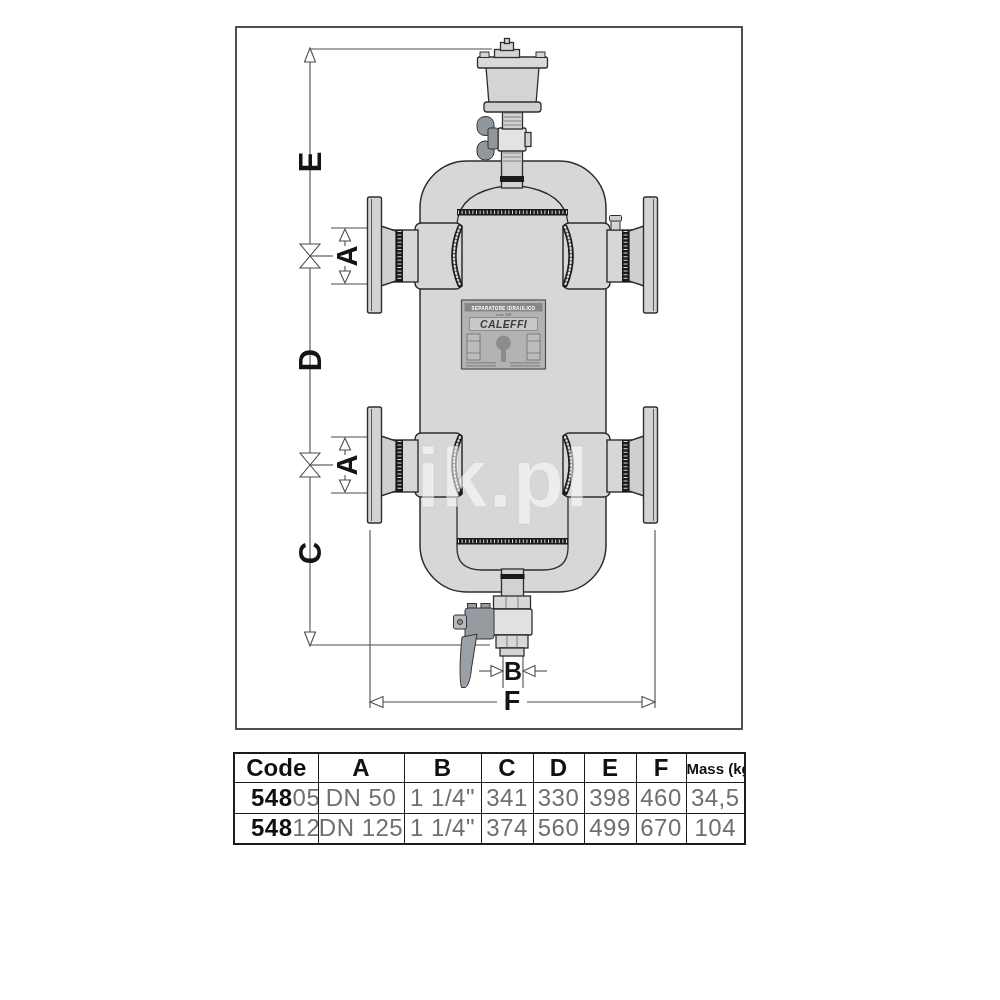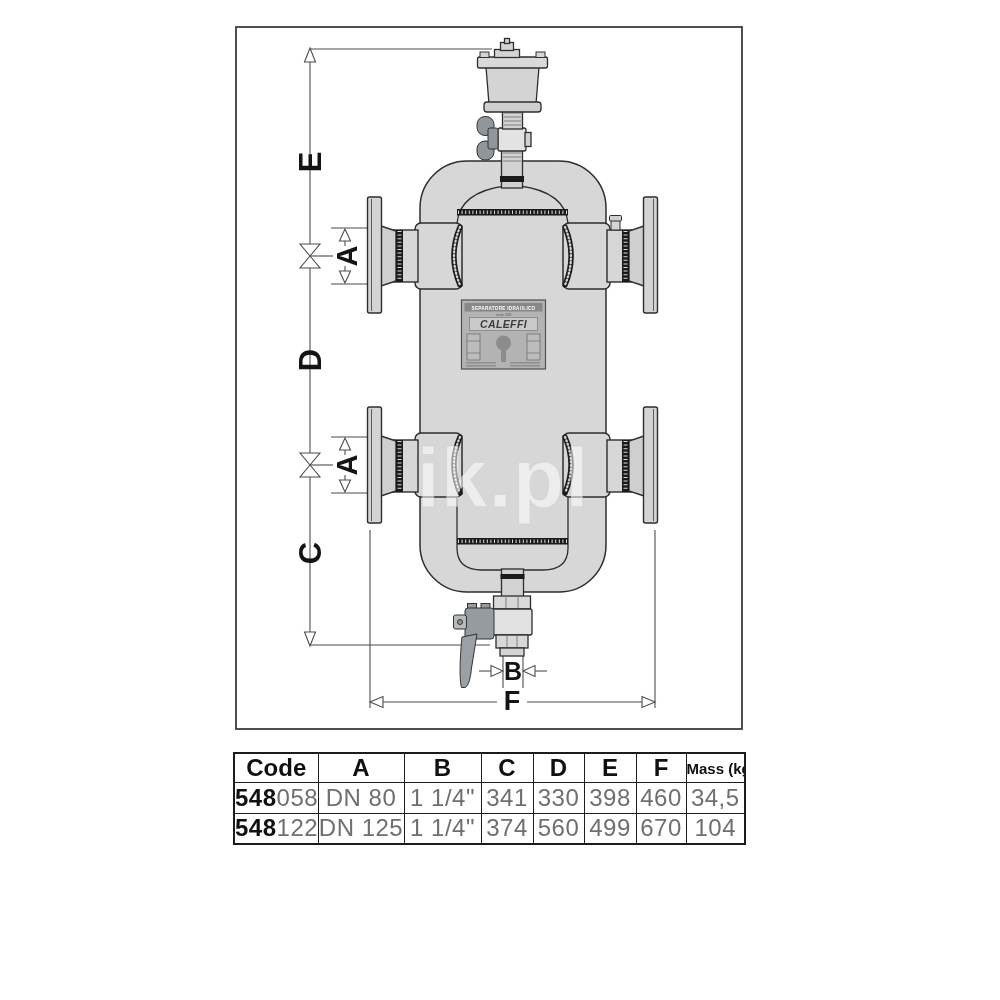--- a/index.html
+++ b/index.html
@@ -9,21 +9,21 @@
   
   #dims-table{position:absolute;left:233px;top:752px;width:511px;
     border-collapse:collapse;table-layout:fixed;
     border:2.5px solid #1c1c1c;}
   #dims-table th,#dims-table td{border:1.6px solid #1c1c1c;text-align:center;
     vertical-align:middle;padding:0;overflow:hidden;white-space:nowrap;}
   #dims-table th{height:28px;font-size:24px;font-weight:bold;color:#101010;}
   #dims-table th.mass-col{font-size:15px;letter-spacing:0;}
   #dims-table td{height:29.5px;font-size:24px;font-weight:normal;color:#6f6f6f;
     letter-spacing:0.5px;}
-  #dims-table td b{color:#101010;font-weight:bold;}
+  #dims-table td b{color:#101010;font-weight:bold;padding-left:16px;}
 </style>
 </head>
 <body>
 
 <div id="stage">
 
 <svg id="drawing" width="1000" height="745" viewBox="0 0 1000 745">
 
   <rect x="236" y="27" width="506" height="702" fill="#ffffff" stroke="#3d3d3d" stroke-width="1.8"></rect>
 
@@ -249,21 +249,21 @@
       <th>C</th>
       <th>D</th>
       <th>E</th>
       <th>F</th>
       <th class="mass-col">Mass (kg)</th>
     </tr>
   </thead>
   <tbody>
         <tr>
           <td><b>548</b><span>058</span></td>
-          <td>DN 80</td>
+          <td>DN 50</td>
           <td>1 1/4"</td>
           <td>341</td>
           <td>330</td>
           <td>398</td>
           <td>460</td>
           <td>34,5</td>
         </tr>
         <tr>
           <td><b>548</b><span>122</span></td>
           <td>DN 125</td>

